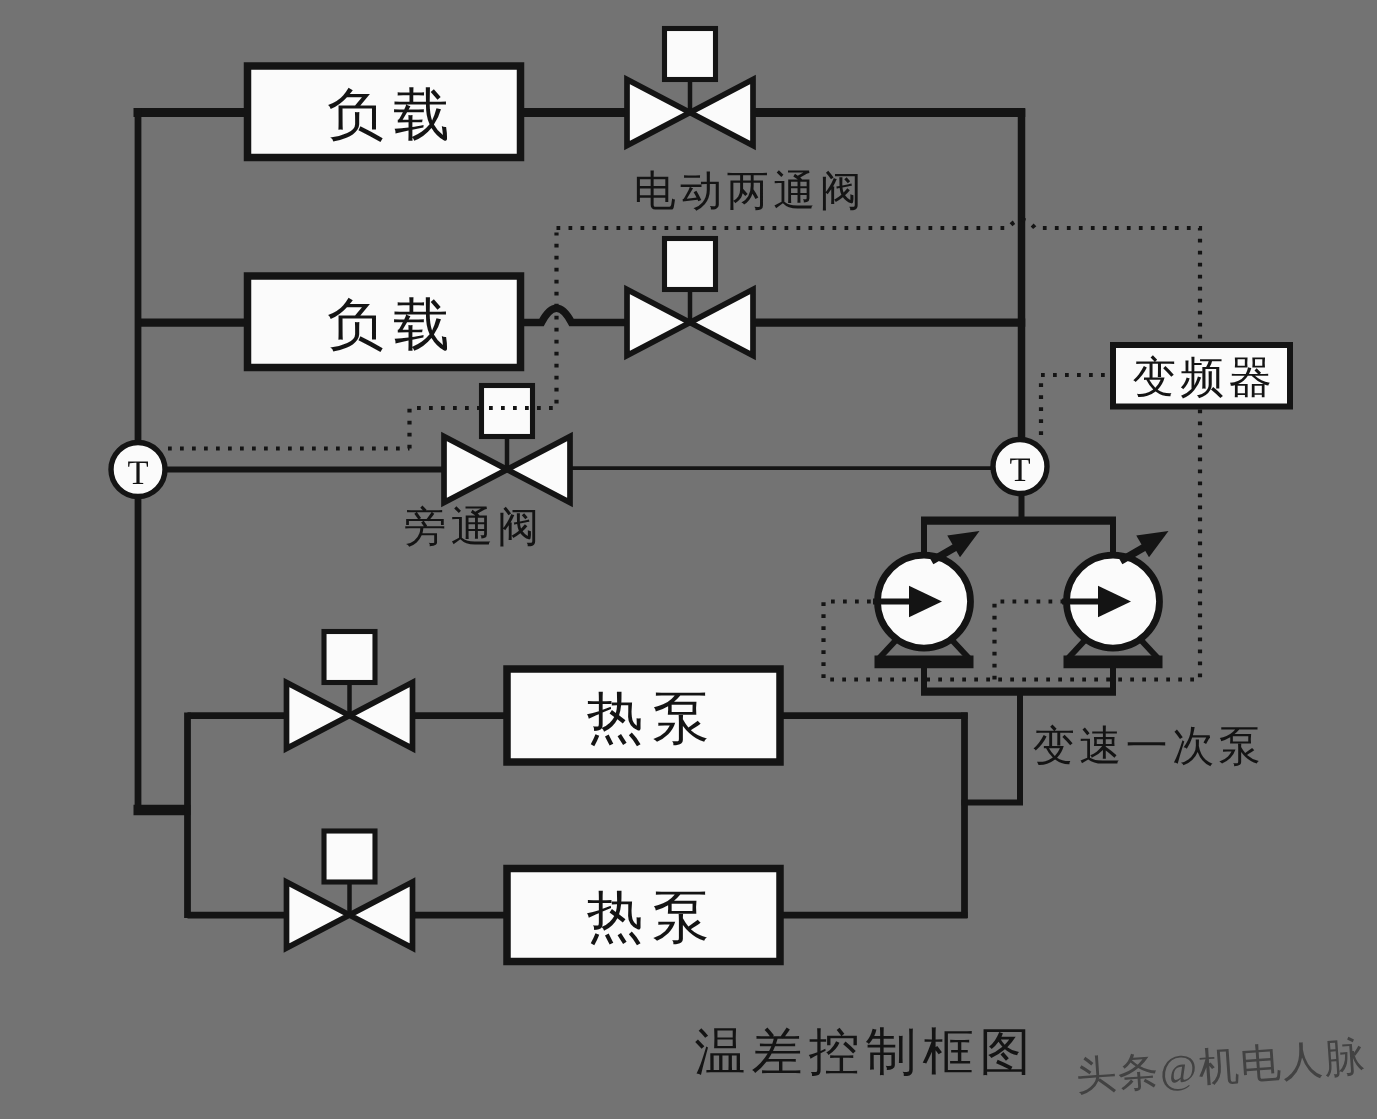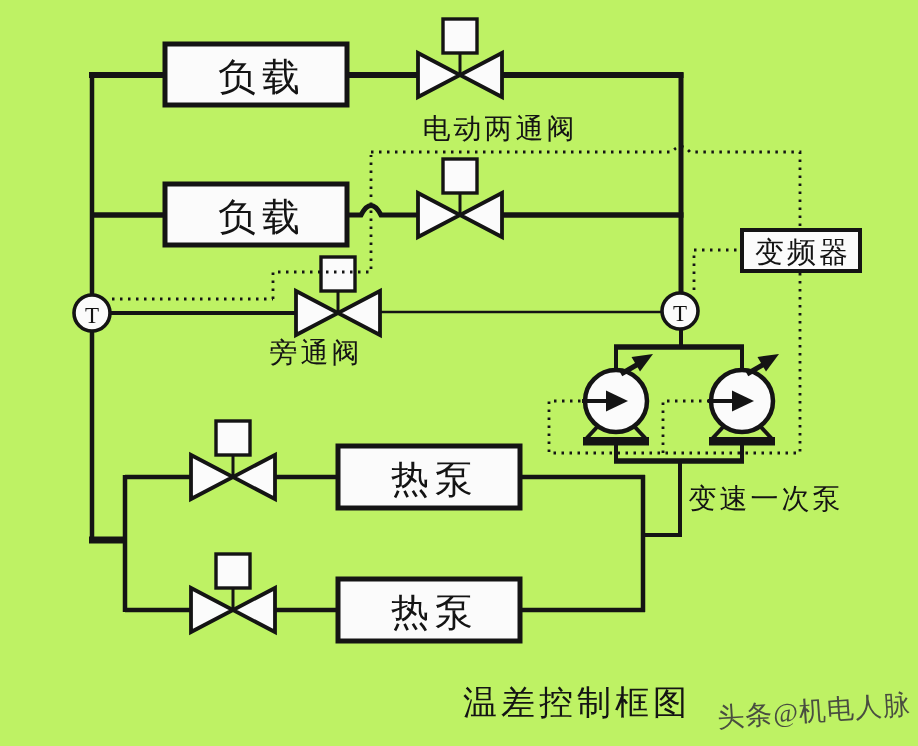--- a/index.html
+++ b/index.html
@@ -1,19 +1,19 @@
 <!DOCTYPE html>
 <html><head>
 <meta charset="utf-8">
 <style>
   html,body{margin:0;padding:0;background:#ffffff;}
   .stage{
     position:relative;
     width:918px;height:746px;
-    background:#bef264;
+    background:#737373;
     font-family:"Liberation Serif","DejaVu Serif",serif;
     overflow:hidden;
   }
   svg{position:absolute;left:0;top:0;}
   svg text{
     fill:#141414;
     font-family:"Liberation Serif","DejaVu Serif",serif;
   }
   .box-label{font-size:38px;letter-spacing:6px;}
   .small-label{font-size:28px;letter-spacing:3px;}

